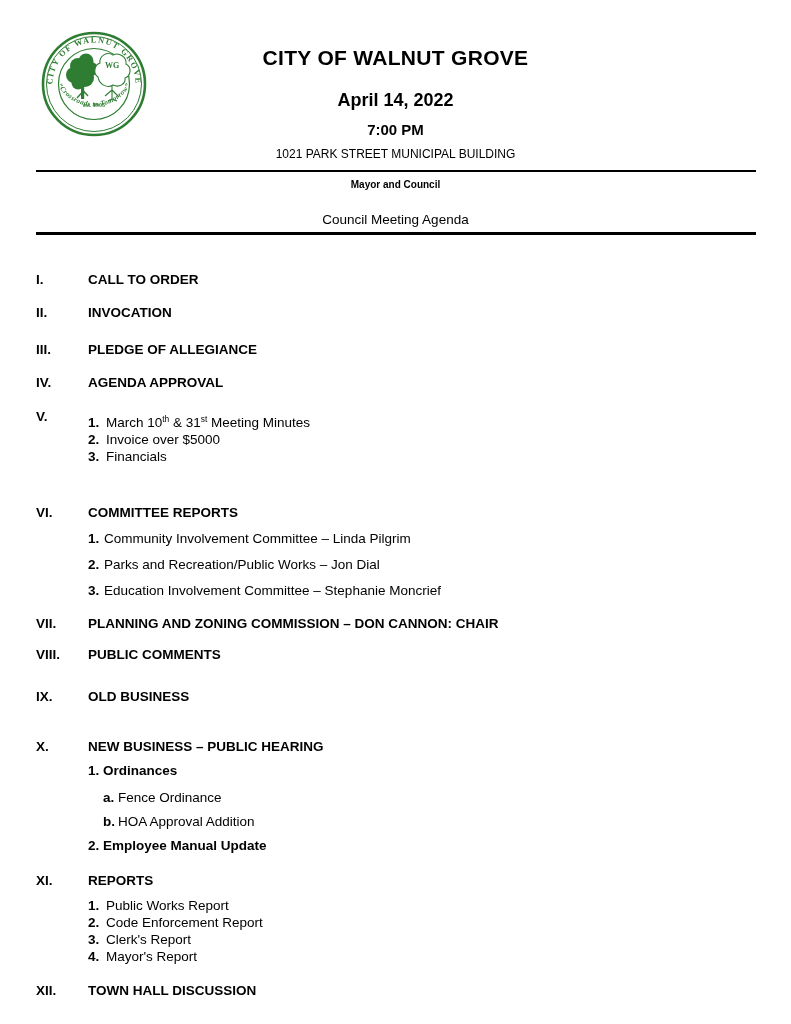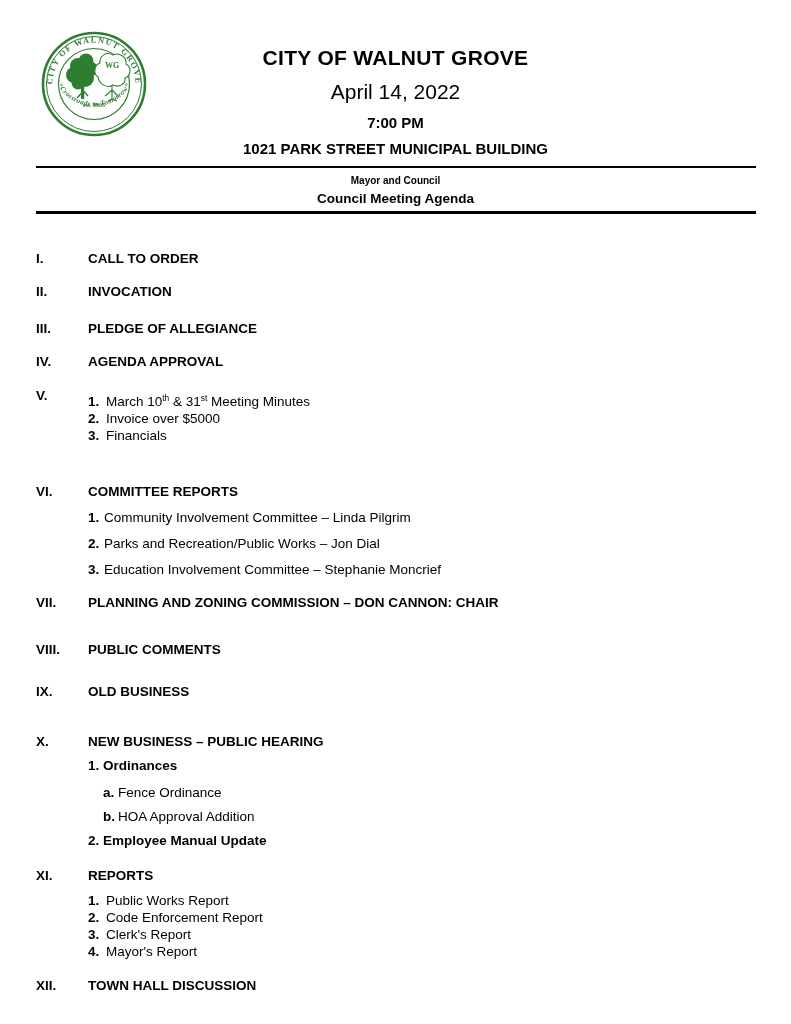--- a/index.html
+++ b/index.html
@@ -16,27 +16,27 @@
   .seal {
     position: absolute;
     left: 38px;
     top: 30px;
     width: 112px;
     height: 110px;
   }
   
   .header { text-align: center; padding-top: 46px; }
   .header .title   { font-size: 21px; font-weight: bold; letter-spacing: .3px; }
-  .header .date    { font-size: 21px; font-weight: normal; margin-top: 10px; }
+  .header .date    { font-size: 18px; font-weight: bold; margin-top: 20px; }
   .header .time    { font-size: 15px; font-weight: bold; margin-top: 10px; }
-  .header .location{ font-size: 15px; font-weight: bold; margin-top: 9px; }
+  .header .location{ font-size: 12px; font-weight: normal; margin-top: 9px; }
   .rule-thin  { border-top: 2px solid #000; margin: 9px 35px 0 36px; }
   .rule-thick { border-top: 3px solid #000; margin: 5px 35px 0 36px; }
   .header .org     { font-size: 10px; font-weight: bold; margin-top: 7px; }
-  .header .doctype { font-size: 13.5px; font-weight: bold; margin-top: 5px; }
+  .header .doctype { font-size: 13.5px; font-weight: normal; margin-top: 22px; }
   
   .agenda { margin: 37px 30px 0 36px; font-size: 13.5px; }
   .sec { display: flex; }
   .sec .num { width: 52px; flex-shrink: 0; font-weight: bold; }
   .sec .body { flex: 1; }
   .sec .sec-title { font-weight: bold; }
   .item { display: flex; }
   .item .marker { font-weight: bold; }
   
   .list-tight { margin-top: 5px; }
@@ -173,21 +173,21 @@
       </div>
     </div>
 
     <div class="sec" style="margin-top:18px">
       <div class="num">VII.</div>
       <div class="body">
           <div class="sec-title">PLANNING AND ZONING COMMISSION – DON CANNON: CHAIR</div>
         </div>
     </div>
 
-    <div class="sec" style="margin-top:32px">
+    <div class="sec" style="margin-top:16px">
       <div class="num">VIII.</div>
       <div class="body">
           <div class="sec-title">PUBLIC COMMENTS</div>
         </div>
     </div>
 
     <div class="sec" style="margin-top:27px">
       <div class="num">IX.</div>
       <div class="body">
           <div class="sec-title">OLD BUSINESS</div>

